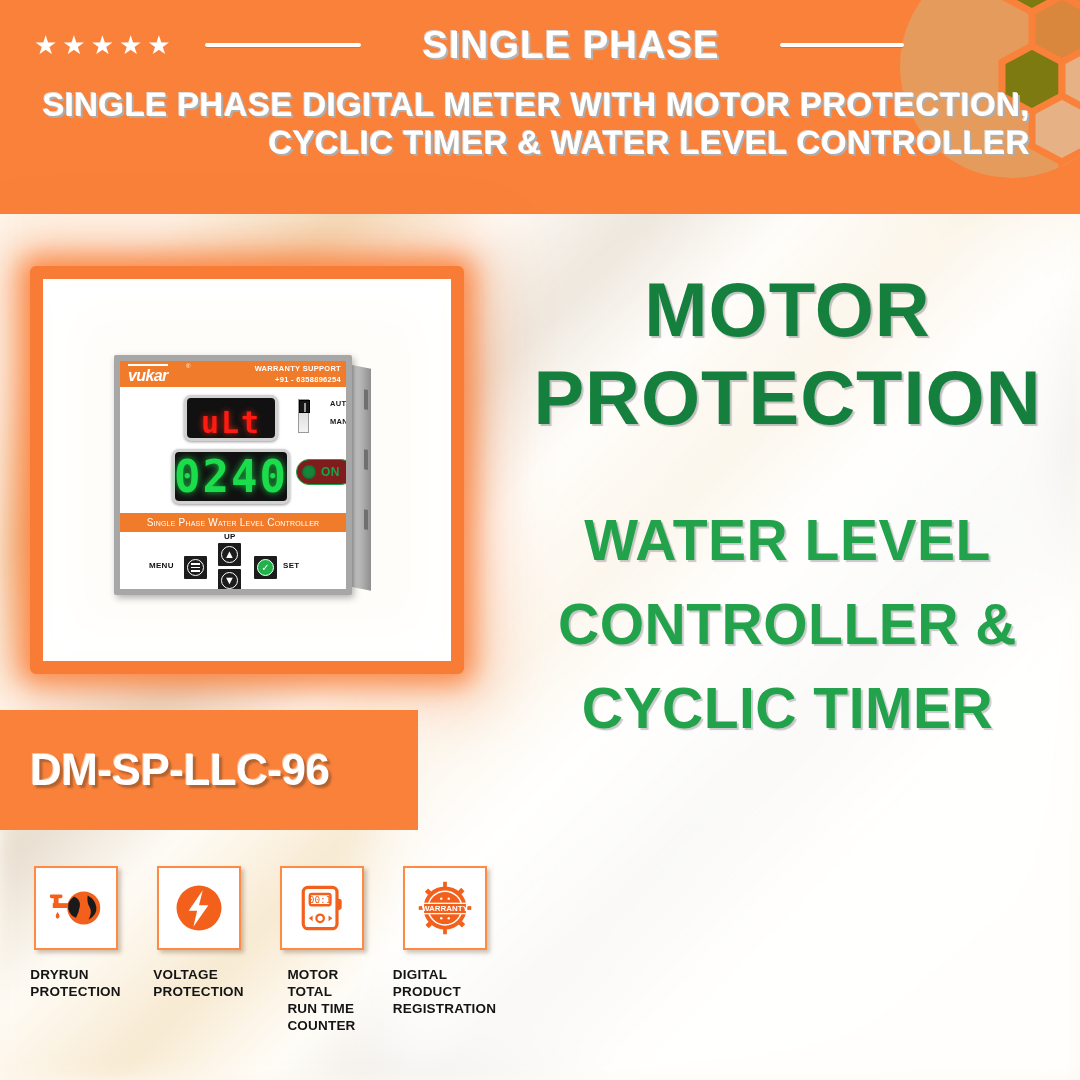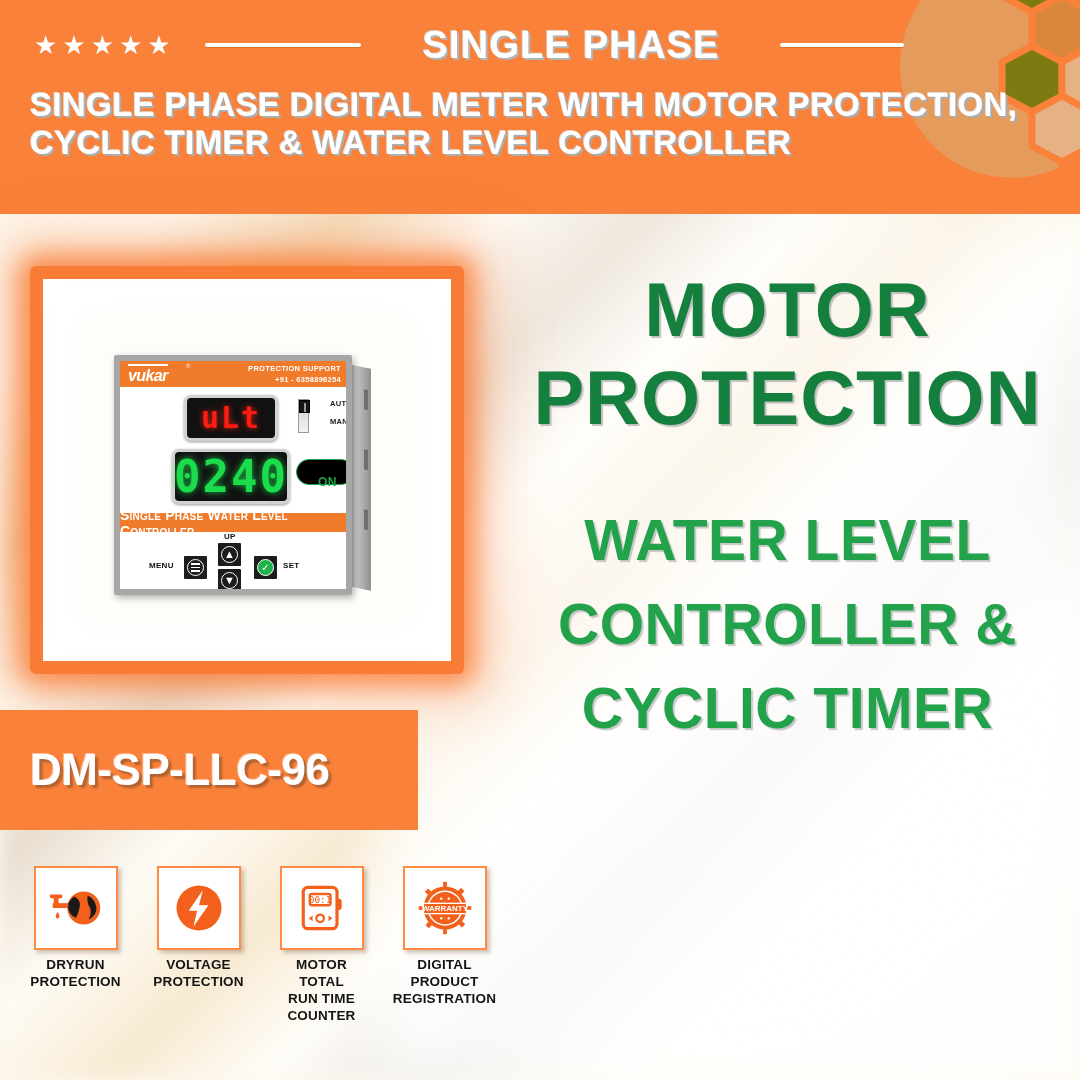--- a/index.html
+++ b/index.html
@@ -53,21 +53,21 @@
          box-shadow:0 1px 0 rgba(150,90,40,.35); }
   #rule-left{ width:156px; margin-left:34px; }
   #rule-right{ width:124px; margin-left:60px; }
   #eyebrow-title{
     color:#fff; font-size:38px; font-weight:bold; letter-spacing:1.2px;
     margin-left:62px; white-space:nowrap;
     text-shadow:2px 2px 0 #b4b4b4, -1px -1px 0 #d8d8d8;
   }
   #header-subtitle{
     position:absolute; left:30px; top:86px; width:1000px;
-    text-align:left; color:#fff; font-weight:bold;
+    text-align:right; color:#fff; font-weight:bold;
     font-size:33px; line-height:38px; letter-spacing:.4px;
     text-shadow:2px 2px 0 #adadad, -1px -1px 0 #dedede;
   }
 
   
   #product-stage{ position:absolute; left:0px; top:240px; width:500px; height:460px; }
   #glow-frame{
     position:absolute; left:30px; top:26px; width:434px; height:408px;
     border:13px solid #F97C36; border-radius:6px;
     box-shadow:0 0 26px 10px rgba(249,124,54,.85),
@@ -119,21 +119,21 @@
     background:#F07B2B; transform:skewX(-22deg);
   }
   .support-line{ color:#fff; font-size:7.5px; font-weight:bold; letter-spacing:.3px; line-height:11px; position:relative; z-index:2;}
 
   
   .lcd{
     position:absolute; background:#111; border:3px solid #d2d2d2; border-radius:7px;
     box-shadow:0 1px 3px rgba(0,0,0,.4);
     display:flex; align-items:center; justify-content:center;
   }
-  #lcd-top{ left:64px; top:34px; width:94px; height:46px; }
+  #lcd-top{ left:64px; top:34px; width:94px; height:46px;align-items:flex-end; }
   #lcd-main{ left:52px; top:88px; width:118px; height:55px; }
   .seg-text{
     font-family:"DejaVu Sans Mono", monospace; font-weight:bold;
     letter-spacing:2px; line-height:1;
   }
   #lcd-top .seg-text{ color:#ff1a12; font-size:30px; text-shadow:0 0 6px rgba(255,40,20,.8); }
   #lcd-main .seg-text{ color:#1bdc4a; font-size:44px; text-shadow:0 0 7px rgba(30,230,80,.8); }
 
   
   #switch-block{ position:absolute; left:178px; top:36px; width:54px; height:40px; }
@@ -143,32 +143,32 @@
   }
   #switch-knob{ position:absolute; left:0; top:0; width:11px; height:13px;
     background:#151515; border:1px solid #000; }
   #switch-knob:after{ content:""; position:absolute; left:4px; top:2px; width:1.5px; height:9px; background:#999; }
   .sw-label{ position:absolute; left:16px; font-size:7.5px; font-weight:bold; color:#1a1a1a; letter-spacing:.3px;margin-left:16px;}
   #sw-auto{ top:2px; } #sw-manual{ top:20px; }
 
   
   #on-pill{
     position:absolute; left:176px; top:98px; width:58px; height:26px;
-    border:1.5px solid #17a34a; border-radius:13px; background:#000000;
-    display:flex; align-items:center; gap:15px; padding-left:5px;flex-direction:column;
+    border:1.5px solid #17a34a; border-radius:13px; background:#7f1d1d;
+    display:flex; align-items:center; gap:5px; padding-left:5px;
   }
   #on-dot{ width:14px; height:14px; border-radius:50%; background:#17863b; box-shadow:inset 0 0 3px rgba(0,0,0,.4); }
   #on-text{ color:#17a34a; font-size:12px; font-weight:bold; letter-spacing:.5px; }
 
   
   #name-band{
     position:absolute; left:0; top:152px; width:100%; height:19px; background:#F07B2B;
     display:flex; align-items:center; justify-content:center;
   }
-  #name-band span{ color:#fff; font-size:14px; font-weight:bold; letter-spacing:.2px; font-variant:small-caps; }
+  #name-band span{ color:#fff; font-size:10px; font-weight:normal; letter-spacing:.2px; font-variant:small-caps; }
 
   
   #btn-row{ position:absolute; left:0; top:176px; width:100%; height:54px; }
   .btn-sq{
     position:absolute; width:23px; height:23px; background:#1c1c1c;
     display:flex; align-items:center; justify-content:center; border-radius:1px;
   }
   .btn-circ{ width:17px; height:17px; border-radius:50%; border:1.6px solid #fff;
              display:flex; align-items:center; justify-content:center; }
   .btn-cap{ position:absolute; font-size:8px; font-weight:bold; color:#111; letter-spacing:.3px; }
@@ -215,21 +215,21 @@
   .feat-box{
     width:84px; height:84px; 
     background:linear-gradient(135deg,#FF7A33 0%,#F2601C 55%,#FF8A44 100%);
     box-shadow:3px 3px 4px rgba(120,90,60,.35);
   }
   .feat-inner{
     width:100%; height:100%; background:#fff; border:2px solid #FF8A44;
     display:flex; align-items:center; justify-content:center;
   }
   .feat-label{
-    margin-top:6px; text-align:center; color:#141414;
+    margin-top:16px; text-align:left; color:#141414;
     font-size:13.5px; font-weight:bold; line-height:17px; letter-spacing:.2px;
   }
 </style>
 </head>
 <body>
 
 <div id="bg-texture"></div>
 <div id="bg-sheen"></div>
 
 <div id="header">
@@ -288,21 +288,21 @@
   </div>
 
   <div id="device-body">
     <div id="device-face">
 
       <div id="brand-bar">
         <div id="brand-left"></div>
         <div id="brand-logo">vukar</div>
         <div id="brand-tm">®</div>
         <div id="brand-right">
-          <div class="support-line">PROTECTION SUPPORT</div>
+          <div class="support-line">WARRANTY SUPPORT</div>
           <div class="support-line">+91 - 6358896254</div>
         </div>
       </div>
 
       <div class="lcd" id="lcd-top">
         <span class="seg-text">uLt</span>
       </div>
 
       <div class="lcd" id="lcd-main">
         <span class="seg-text">0240</span>

